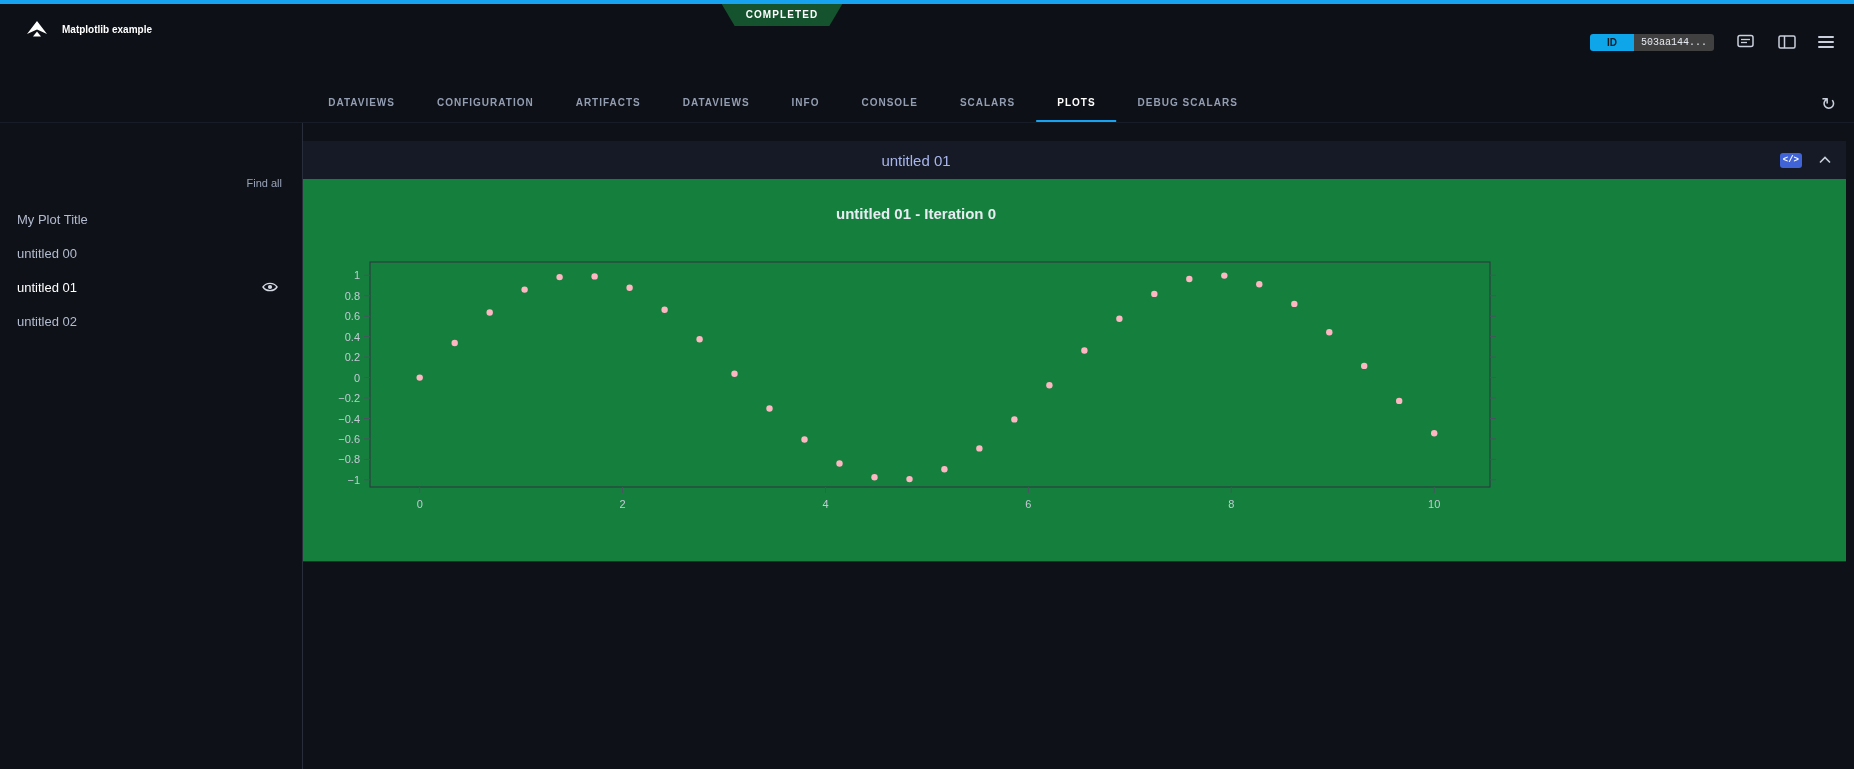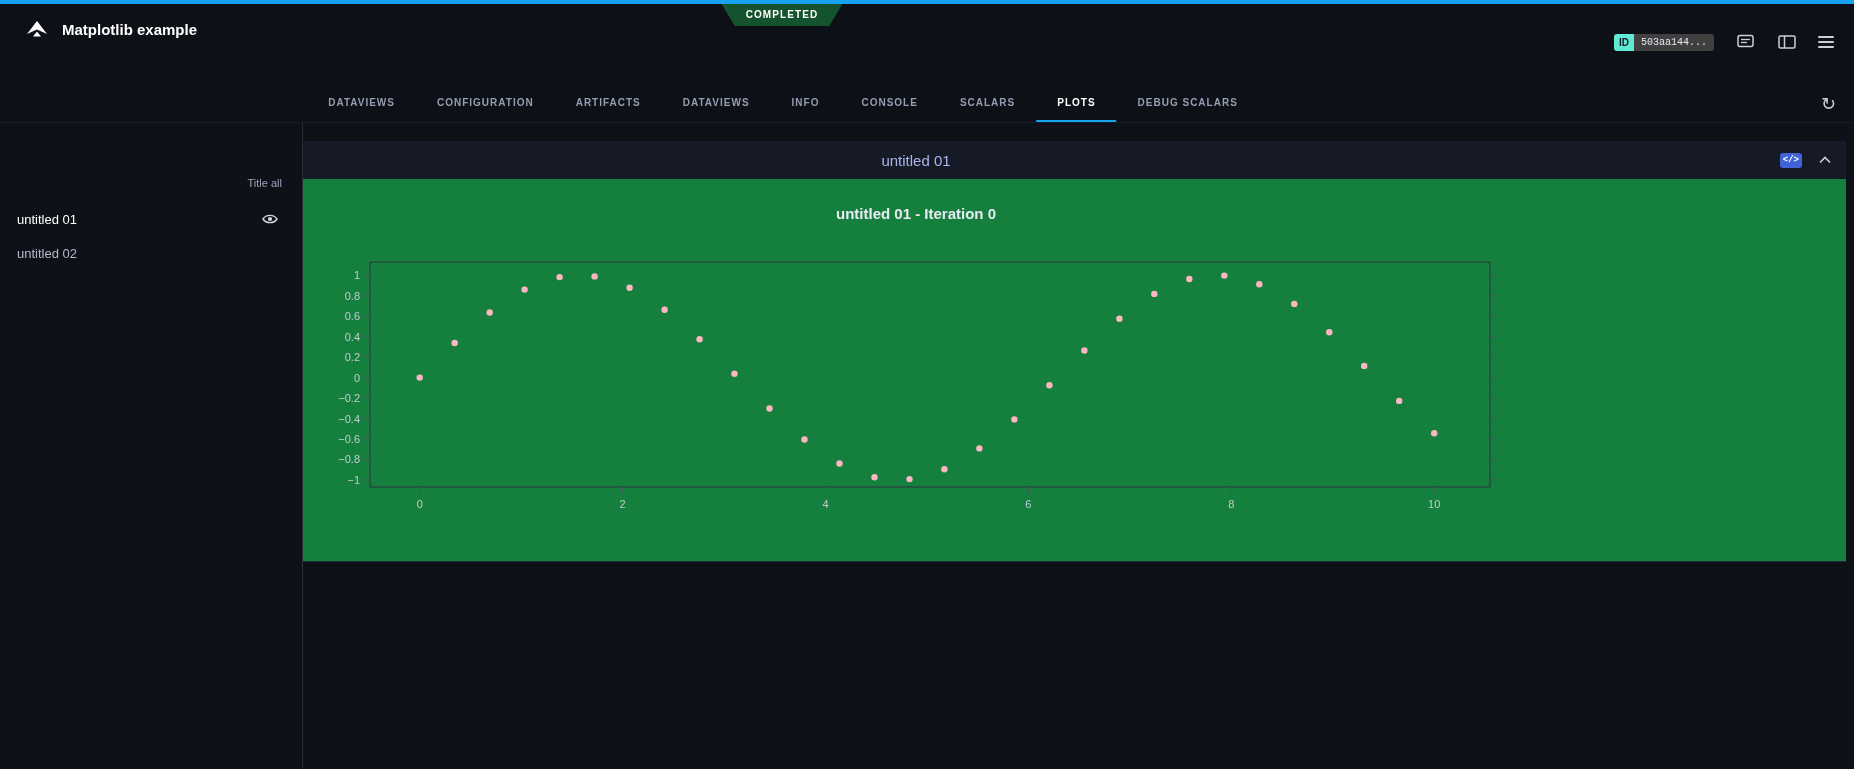--- a/index.html
+++ b/index.html
@@ -17,31 +17,31 @@
     position:absolute;top:4px;left:782px;transform:translateX(-50%);
     background:#14532d;color:#fff;font-size:10px;font-weight:600;
     letter-spacing:1.1px;padding:5px 24px 6px;
     clip-path:polygon(0 0,100% 0,calc(100% - 13px) 100%,13px 100%);
     z-index:5;
   }
   
   header{height:81px;background:#0d1016;position:relative;padding:14px 24px 0;}
   .title-row{display:flex;align-items:center;gap:12px;}
   .logo{width:26px;height:22px;display:flex;align-items:center;}
-  .app-title{color:#ffffff;font-size:15px;font-weight:700;}
+  .app-title{color:#ffffff;font-size:10px;font-weight:700;}
   .tag-row{margin-left:45px;margin-top:7px;}
   .add-tag{
     display:inline-block;font-size:9px;letter-spacing:.6px;color:#cfd5e1;
     border:1px solid #5a6172;border-radius:2px 9px 9px 2px;
     padding:3px 12px 3px 8px;background:transparent;cursor:pointer;
     font-family:"Liberation Sans",sans-serif;
   }
   .header-right{position:absolute;right:20px;top:28px;display:flex;align-items:center;gap:20px;}
   .id-badge{display:flex;align-items:stretch;height:17px;border-radius:3px;overflow:hidden;font-size:10px;cursor:pointer;}
-  .id-badge .lbl{background:#5eead4;color:#181b22;font-weight:700;padding:0 5px;display:flex;align-items:center;}
+  .id-badge .lbl{background:#0ea5e9;color:#181b22;font-weight:700;padding:0 17px;display:flex;align-items:center;}
   .id-badge .val{background:#404040;color:#e6eaf2;font-family:"Liberation Mono",monospace;padding:0 7px;display:flex;align-items:center;}
   .hicon{display:flex;align-items:center;justify-content:center;width:22px;height:20px;cursor:pointer;}
   .burger{display:flex;flex-direction:column;gap:3px;width:16px;cursor:pointer;}
   .burger span{height:2px;background:#c9cfdc;border-radius:1px;}
   
   .tabs{height:38px;background:#0d1016;position:relative;border-bottom:1px solid #171c26;}
   .tab-group{position:absolute;left:783px;transform:translateX(-50%);display:flex;height:100%;}
   .tab{
     padding:0 21px;display:flex;align-items:center;font-size:10px;
     letter-spacing:1px;color:#949eb2;cursor:pointer;font-weight:600;
@@ -138,22 +138,28 @@
     <div class="tab">CONSOLE</div>
     <div class="tab">SCALARS</div>
     <div class="tab active">PLOTS</div>
     <div class="tab">DEBUG SCALARS</div>
   </div>
   <div class="refresh">↻</div>
 </nav>
 
 <div class="content">
   <aside class="sidebar">
-    <div class="hide-all">Title all</div>
+    <div class="hide-all">Find all</div>
     <div class="plot-list">
+      <div class="plot-item">
+        <span>My Plot Title</span>
+      </div>
+      <div class="plot-item">
+        <span>untitled 00</span>
+      </div>
       <div class="plot-item selected">
         <span>untitled 01</span>
         <span class="sp"></span>
         <span class="eye">
           <svg width="16" height="12" viewBox="0 0 16 12">
             <path d="M1 6 C4.2 1.2 11.8 1.2 15 6 C11.8 10.8 4.2 10.8 1 6 Z" fill="none" stroke="#d4d9e4" stroke-width="1.4"></path>
             <circle cx="8" cy="6" r="2.1" fill="#d4d9e4"></circle>
           </svg>
         </span>
       </div>

